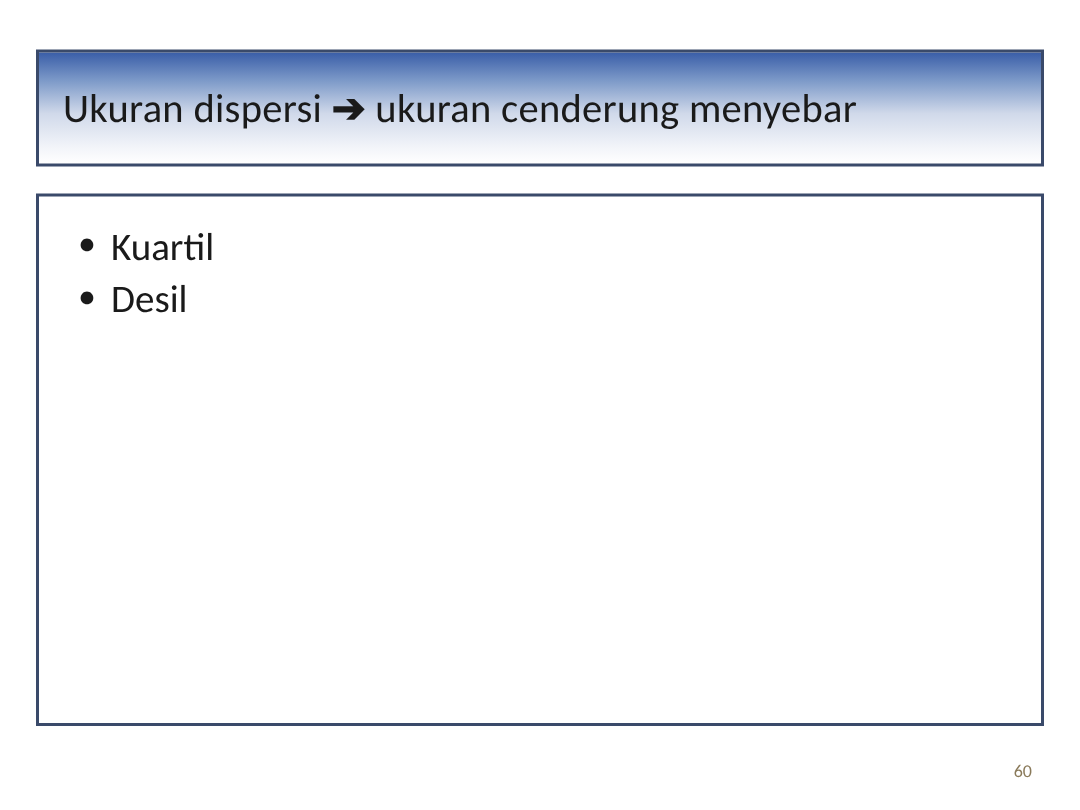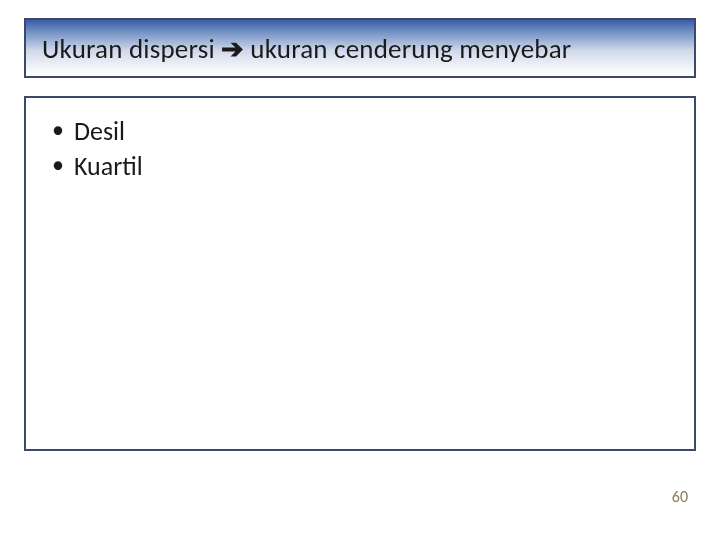--- a/index.html
+++ b/index.html
@@ -16,26 +16,27 @@
       overflow: hidden;
     }
     .slide {
       width: 100%;
       height: 100%;
       padding: 18px 24px;
       position: relative;
     }
     .title-box {
       width: 100%;
-      height: 60px;
+      height: 78px;
       background: linear-gradient(to bottom, #3a5ea8 0%, #7c99c8 25%, #d0d9ea 55%, #f2f4f9 85%, #ffffff 100%);
       border: 2px solid #3a4a6a;
       display: flex;
       align-items: center;
       padding: 0 16px;
+      margin-top: 15px;
     }
     .title-text {
       font-size: 27px;
       color: #1a1a1a;
       letter-spacing: 0.2px;
     }
     .arrow-icon {
       display: inline-block;
       font-family: "Segoe UI Symbol", Arial, sans-serif;
       font-weight: bold;
@@ -61,37 +62,37 @@
     .bullet-item::before {
       content: "•";
       position: absolute;
       left: 4px;
       top: 0;
       font-size: 24px;
       color: #1a1a1a;
     }
     .page-number {
       position: absolute;
-      bottom: 34px;
+      bottom: 18px;
       right: 32px;
-      font-size: 16px;
+      font-size: 12px;
       color: #8a7a5a;
     }
   </style>
 </head>
 <body>
 
 <div class="slide">
   <div class="title-box">
     <div class="title-text">
       <span>Ukuran dispersi </span><span class="arrow-icon">➔</span><span> ukuran cenderung menyebar</span>
     </div>
   </div>
 
   <div class="content-box">
     <ul class="bullet-list">
+      <li class="bullet-item">Kuartil</li>
       <li class="bullet-item">Desil</li>
-      <li class="bullet-item">Kuartil</li>
     </ul>
   </div>
 
   <div class="page-number">60</div>
 </div>
 
 </body></html>

